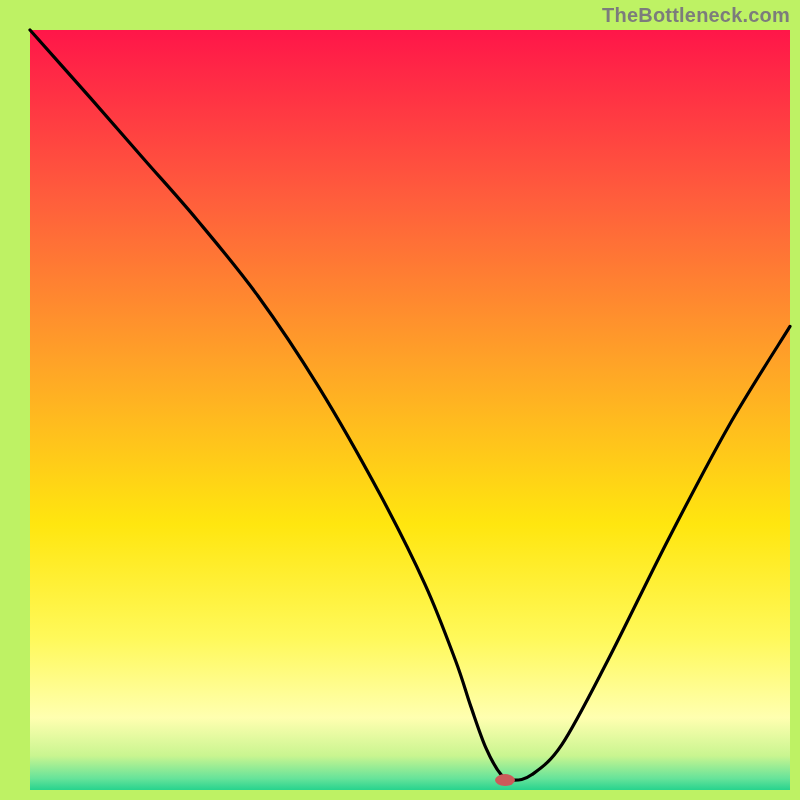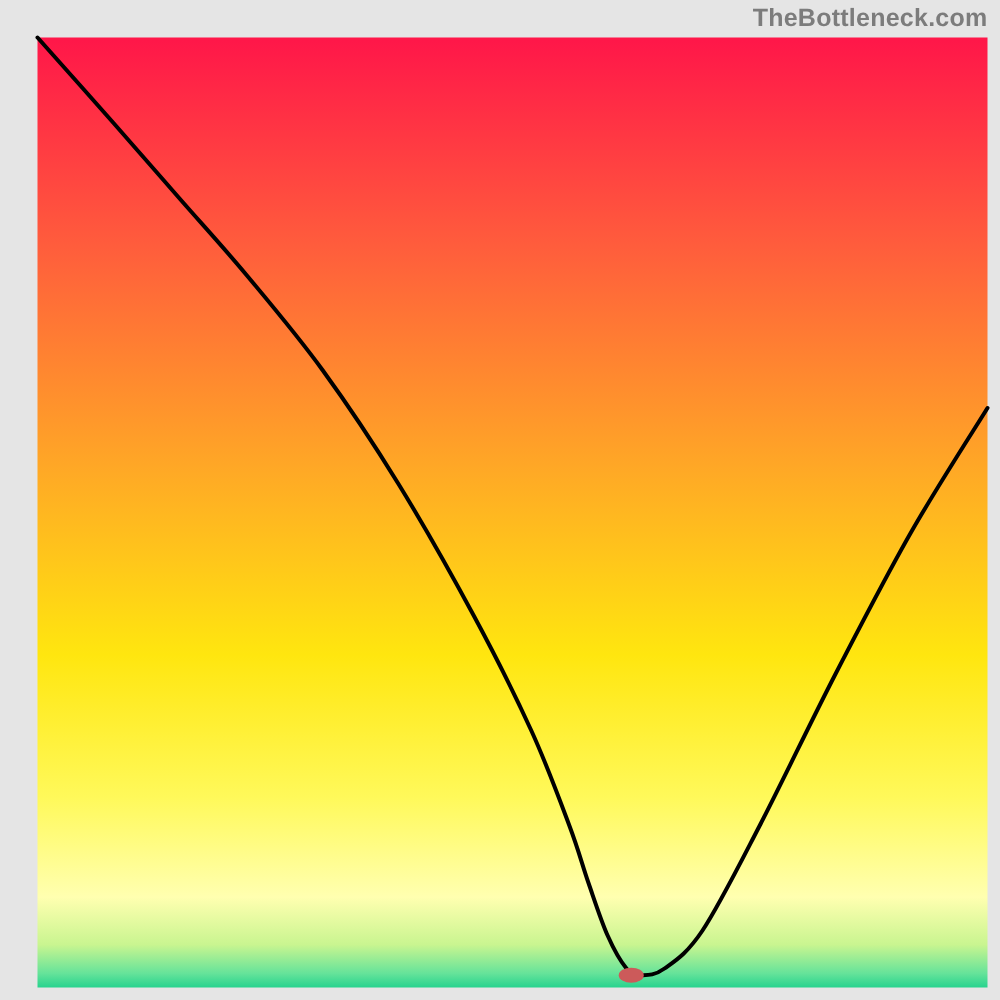--- a/index.html
+++ b/index.html
@@ -8,21 +8,21 @@
     width: 800px;
     height: 800px;
     background: #000;
     overflow: hidden;
     font-family: Arial, Helvetica, sans-serif;
   }
   .frame {
     position: relative;
     width: 800px;
     height: 800px;
-    background: #e5e5e5;
+    background: #bef264;
   }
   .attribution {
     position: absolute;
     top: 4px;
     right: 10px;
     font-size: 20px;
     font-weight: bold;
     color: #7c7c7c;
     letter-spacing: 0.2px;
   }

